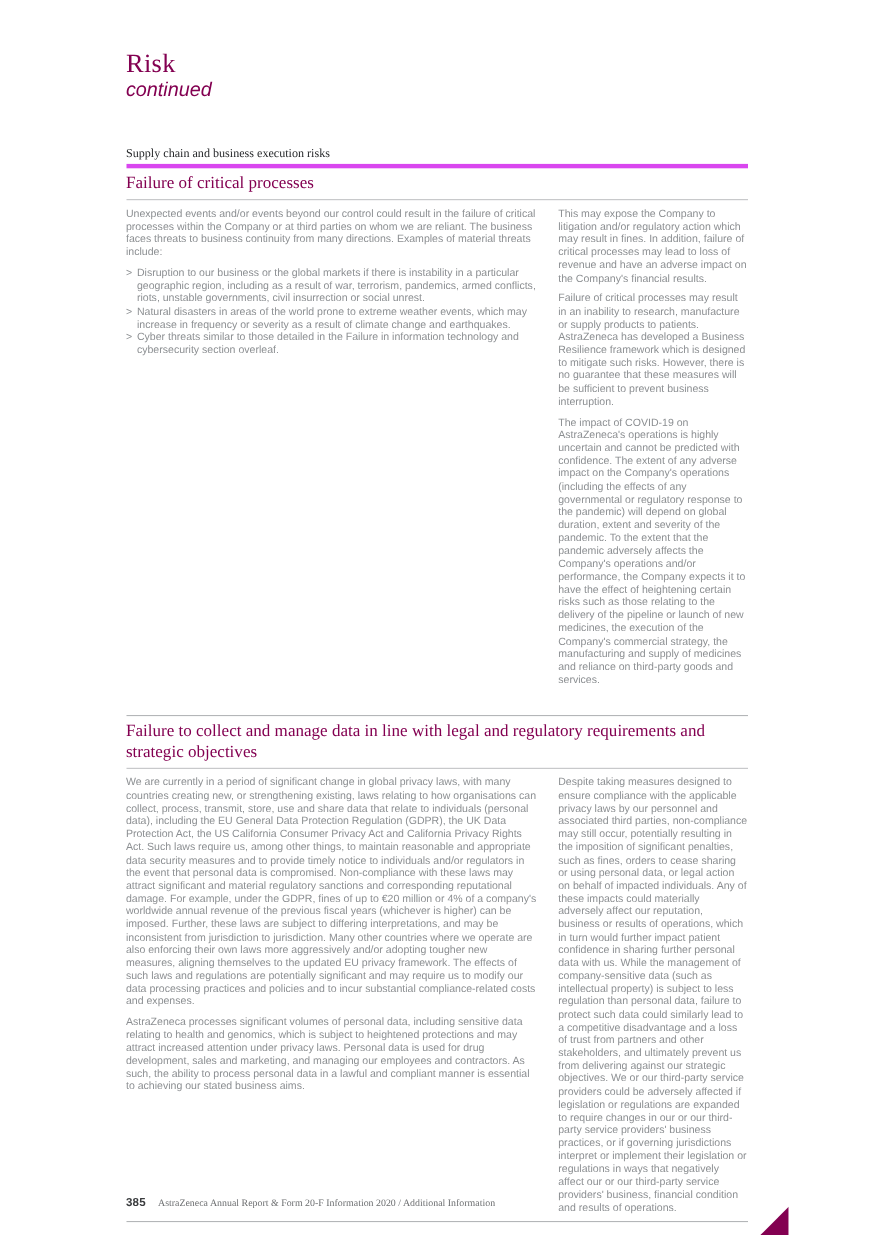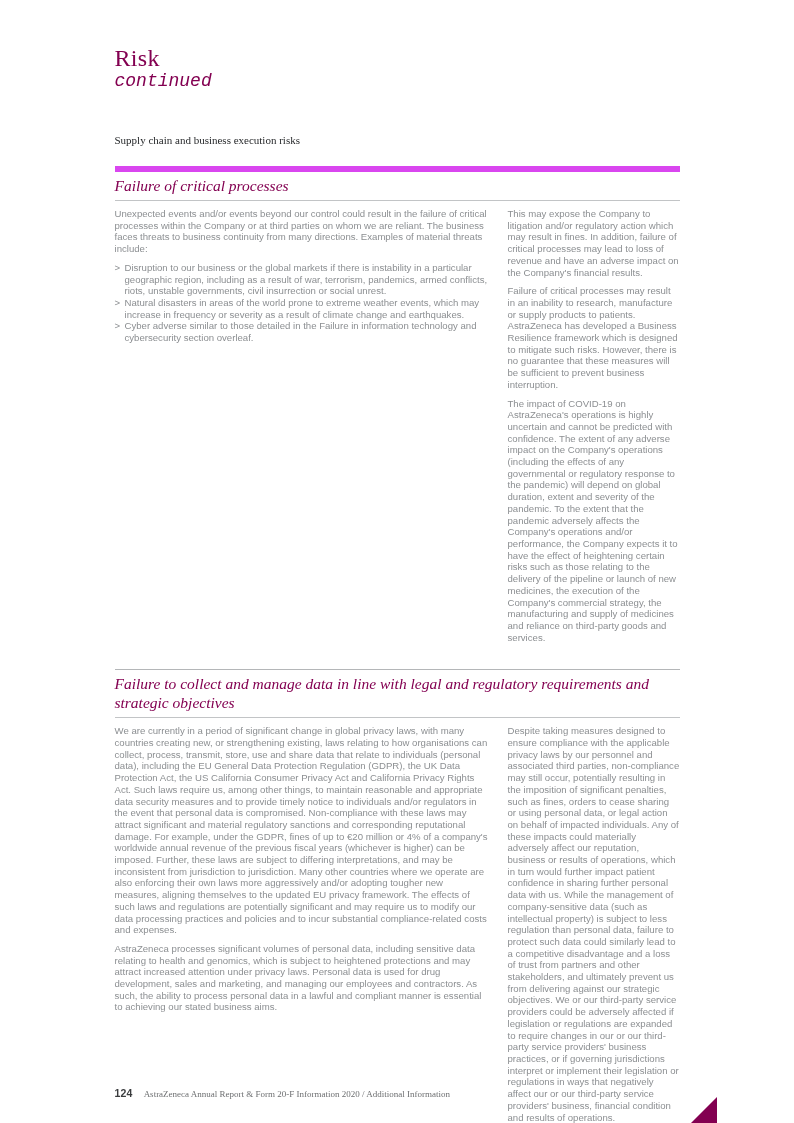--- a/index.html
+++ b/index.html
@@ -3,29 +3,29 @@
 <meta charset="utf-8">
 <style>
   * { margin:0; padding:0; box-sizing:border-box; }
   html,body { background:#ffffff; }
   body { font-family:"Liberation Sans", sans-serif; }
   .page { position:relative; width:639px; height:1123px; margin:0 auto; background:#ffffff; overflow:hidden; }
   .content { padding:0 37px; }
 
   .masthead { padding-top:45px; }
   .masthead h1 { font-family:"Liberation Serif", serif; font-weight:500; font-size:24px; line-height:26px; color:#830051; letter-spacing:0.3px; }
-  .masthead .subtitle { font-family:Liberation Mono, monospace; font-style:italic; font-weight:400; font-size:18px; line-height:21px; color:#830051; }
+  .masthead .subtitle { font-family:Liberation Sans, sans-serif; font-style:italic; font-weight:400; font-size:18px; line-height:21px; color:#830051; }
 
   .risk-table { margin-top:42px; }
-  .cols-head { display:flex; padding-bottom:20px; border-bottom:6px solid #d946ef; }
+  .cols-head { display:flex; padding-bottom:3px; border-bottom:4px solid #d946ef; }
   .col1 { width:373px; margin-right:20px; flex:none; }
   .col2 { flex:1; min-width:0; }
   .col-label { font-family:"Liberation Serif", serif; font-size:11px; color:#27292b; }
 
-  .section-heading { font-family:"Liberation Serif", serif; font-weight:500; font-size:15.5px; line-height:19px; color:#830051; padding:4px 0 5px 0; border-bottom:1px solid #c2c4c6;font-style:italic; }
+  .section-heading { font-family:"Liberation Serif", serif; font-weight:500; font-size:15.5px; line-height:19px; color:#830051; padding:4px 0 5px 0; border-bottom:1px solid #c2c4c6; }
   .section2-wrap { border-top:1px solid #b4b6b8; margin-top:12px; }
 
   .section-body { display:flex; padding-top:7px; }
   .section-body.s1 { padding-bottom:14px; }
   .section-body.s2 { padding-bottom:6px;justify-content:center; }
   .body-text p { font-size:9.6px; line-height:11.7px; color:#8c8f92; margin-bottom:7px; }
   .body-text p:last-child { margin-bottom:0; }
 
   ul.bullets { list-style:none; margin-top:0; }
   ul.bullets li { display:flex; font-size:9.6px; line-height:11.7px; color:#8c8f92; }
@@ -66,21 +66,21 @@
               <li>
                 <span class="marker">&gt;</span>
                 <span class="bullet-text">Disruption to our business or the global markets if there is instability in a particular geographic region, including as a result of war, terrorism, pandemics, armed conflicts, riots, unstable governments, civil insurrection or social unrest.</span>
               </li>
               <li>
                 <span class="marker">&gt;</span>
                 <span class="bullet-text">Natural disasters in areas of the world prone to extreme weather events, which may increase in frequency or severity as a result of climate change and earthquakes.</span>
               </li>
               <li>
                 <span class="marker">&gt;</span>
-                <span class="bullet-text">Cyber adverse similar to those detailed in the Failure in information technology and cybersecurity section overleaf.</span>
+                <span class="bullet-text">Cyber threats similar to those detailed in the Failure in information technology and cybersecurity section overleaf.</span>
               </li>
             </ul>
           </div>
           <div class="col2">
             <p>This may expose the Company to litigation and/or regulatory action which may result in fines. In addition, failure of critical processes may lead to loss of revenue and have an adverse impact on the Company's financial results.</p>
             <p>Failure of critical processes may result in an inability to research, manufacture or supply products to patients. AstraZeneca has developed a Business Resilience framework which is designed to mitigate such risks. However, there is no guarantee that these measures will be sufficient to prevent business interruption.</p>
             <p>The impact of COVID-19 on AstraZeneca's operations is highly uncertain and cannot be predicted with confidence. The extent of any adverse impact on the Company's operations (including the effects of any governmental or regulatory response to the pandemic) will depend on global duration, extent and severity of the pandemic. To the extent that the pandemic adversely affects the Company's operations and/or performance, the Company expects it to have the effect of heightening certain risks such as those relating to the delivery of the pipeline or launch of new medicines, the execution of the Company's commercial strategy, the manufacturing and supply of medicines and reliance on third-party goods and services.</p>
           </div>
         </div>
       </section>
@@ -96,18 +96,18 @@
             <p>Despite taking measures designed to ensure compliance with the applicable privacy laws by our personnel and associated third parties, non-compliance may still occur, potentially resulting in the imposition of significant penalties, such as fines, orders to cease sharing or using personal data, or legal action on behalf of impacted individuals. Any of these impacts could materially adversely affect our reputation, business or results of operations, which in turn would further impact patient confidence in sharing further personal data with us. While the management of company-sensitive data (such as intellectual property) is subject to less regulation than personal data, failure to protect such data could similarly lead to a competitive disadvantage and a loss of trust from partners and other stakeholders, and ultimately prevent us from delivering against our strategic objectives. We or our third-party service providers could be adversely affected if legislation or regulations are expanded to require changes in our or our third-party service providers' business practices, or if governing jurisdictions interpret or implement their legislation or regulations in ways that negatively affect our or our third-party service providers' business, financial condition and results of operations.</p>
           </div>
         </div>
         <div class="end-rule"></div>
       </section>
 
     </div>
   </div>
 
   <footer class="footer">
-    <span class="page-num">124</span>
+    <span class="page-num">385</span>
     <span class="footer-text">AstraZeneca Annual Report &amp; Form 20-F Information 2020 / Additional Information</span>
   </footer>
 
   <div class="corner-triangle"></div>
 </div>
 
 </body></html>

